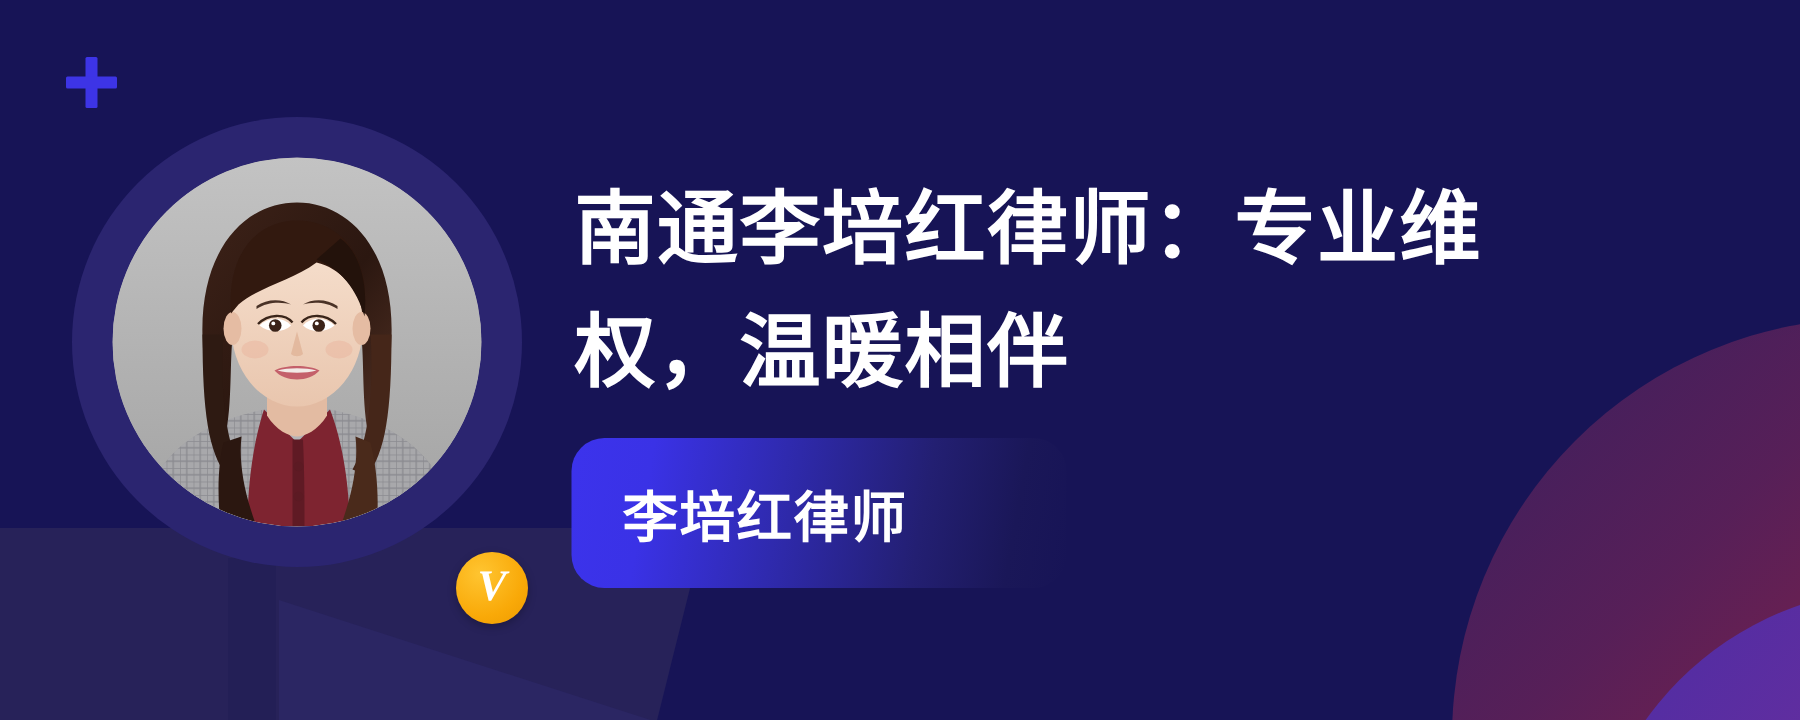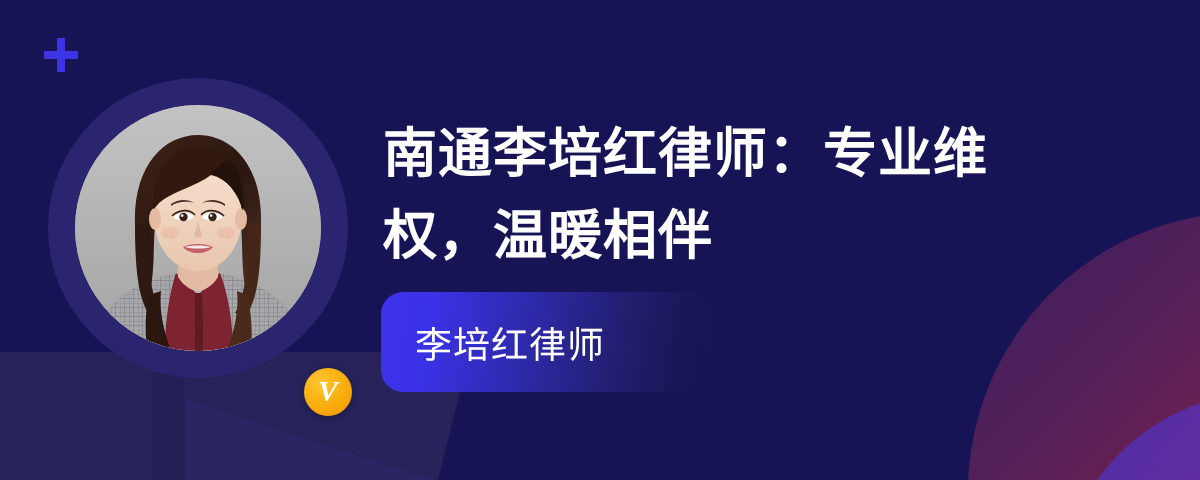--- a/index.html
+++ b/index.html
@@ -219,21 +219,21 @@
         #3c33ec 0%,
         #3a32e6 16%,
         #2f2aae 42%,
         #231f72 70%,
         #1a1758 88%,
         rgba(23,20,86,0) 100%);
   }
   .cta-label {
     color: #ffffff;
     font-size: 37px;
-    font-weight: 400;
+    font-weight: 700;
     letter-spacing: 1px;
     padding-left: 34px;
     white-space: nowrap;
   }
 </style>
 </head>
 <body>
 
 <div id="banner">
 

